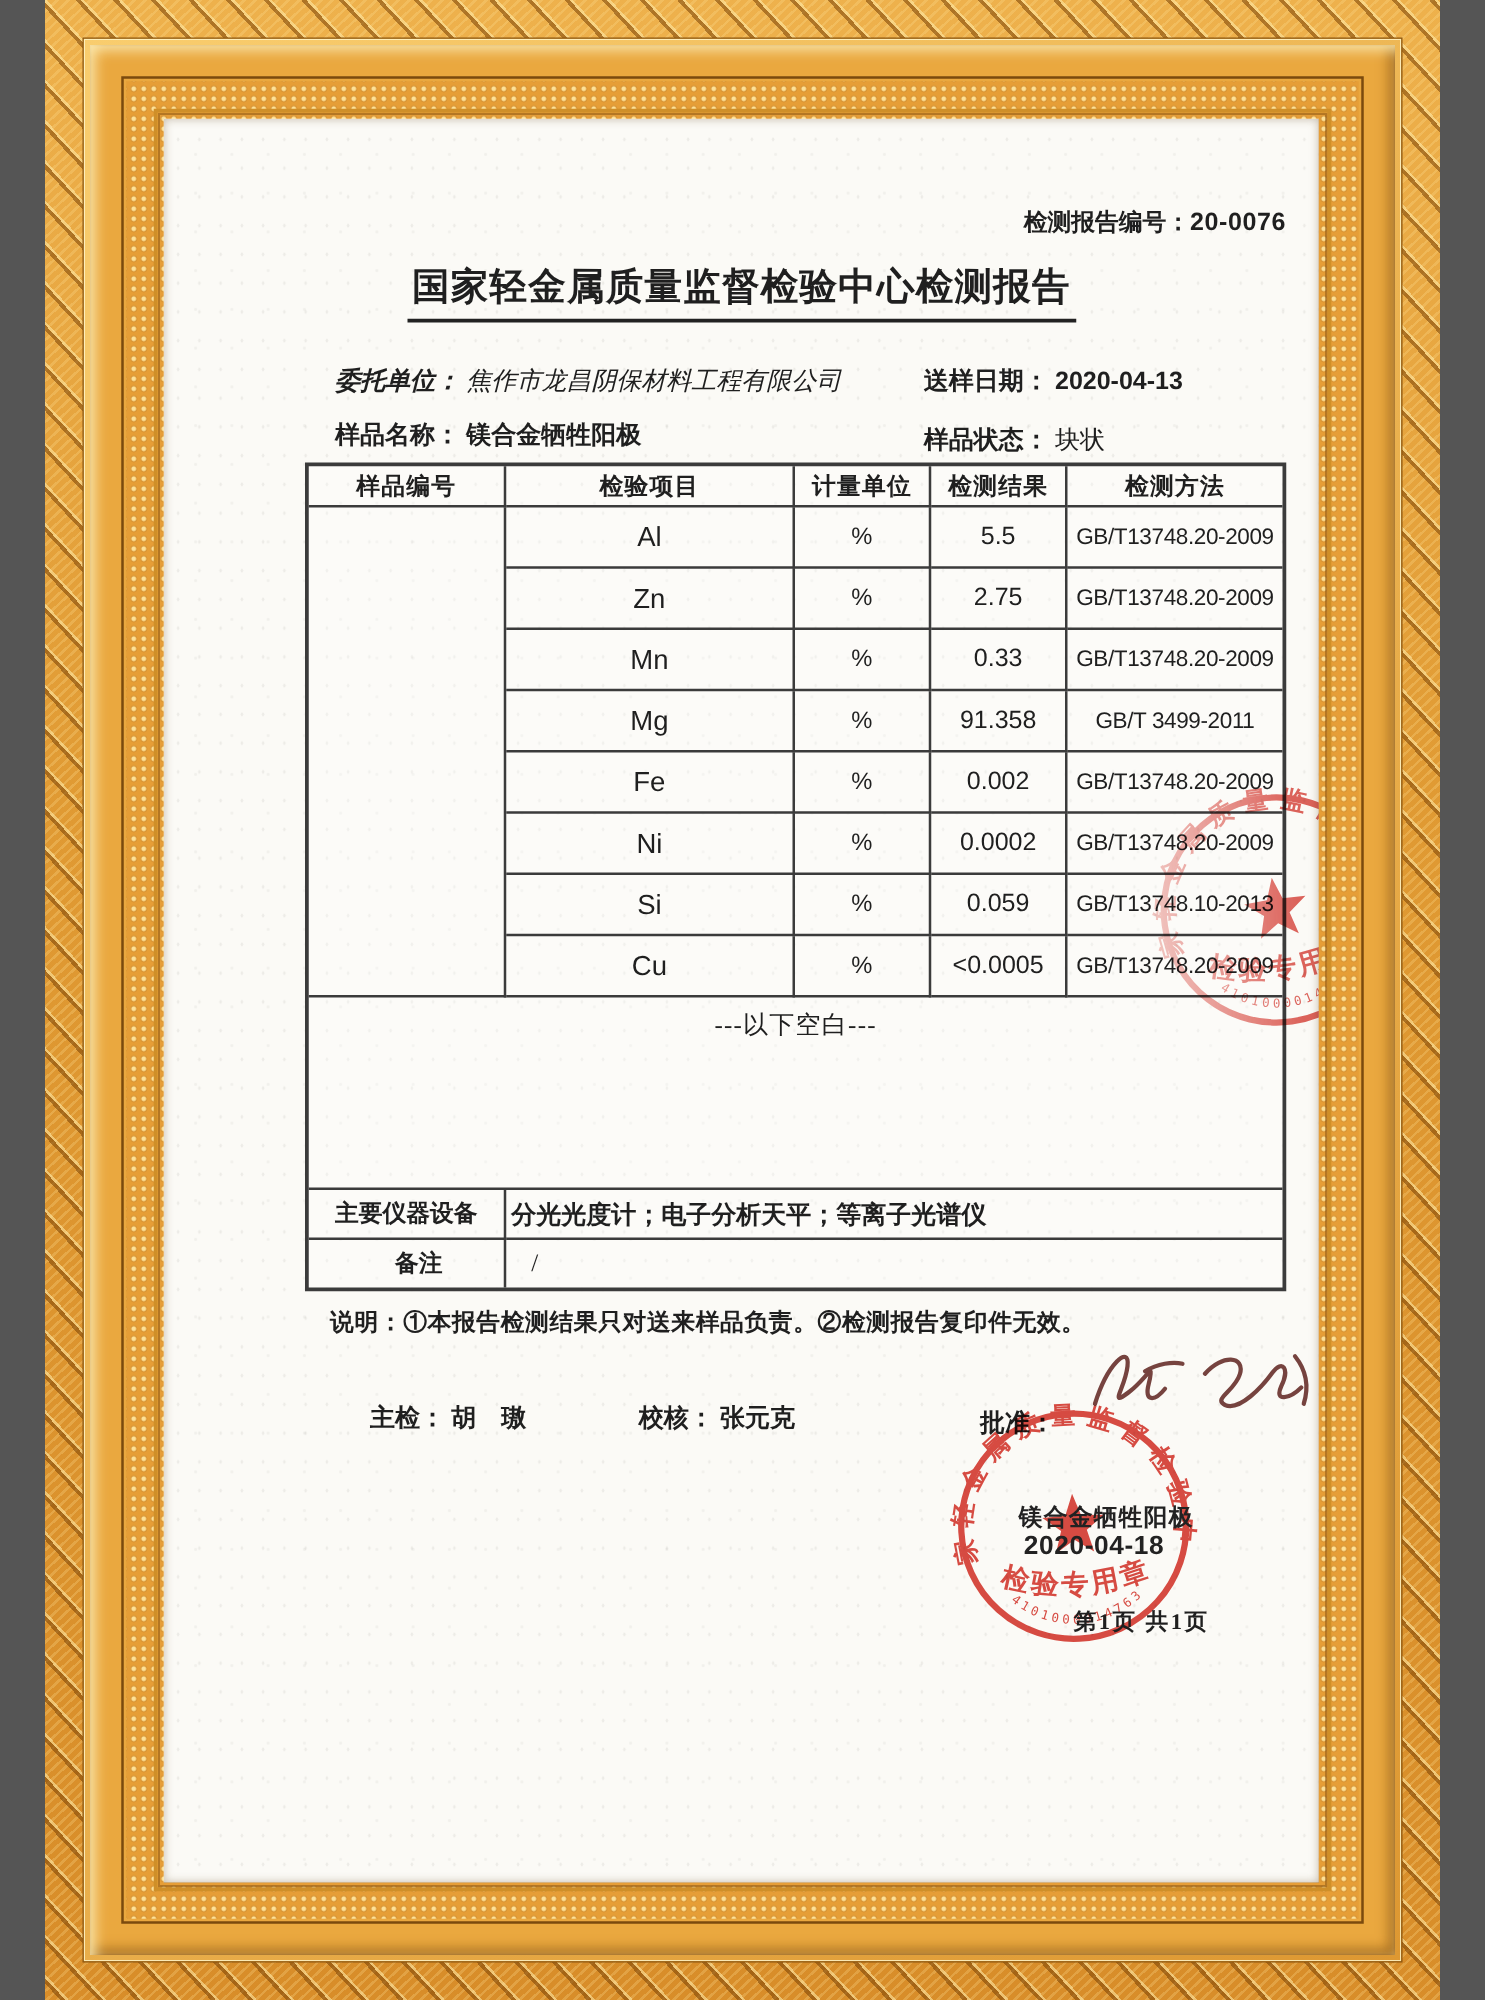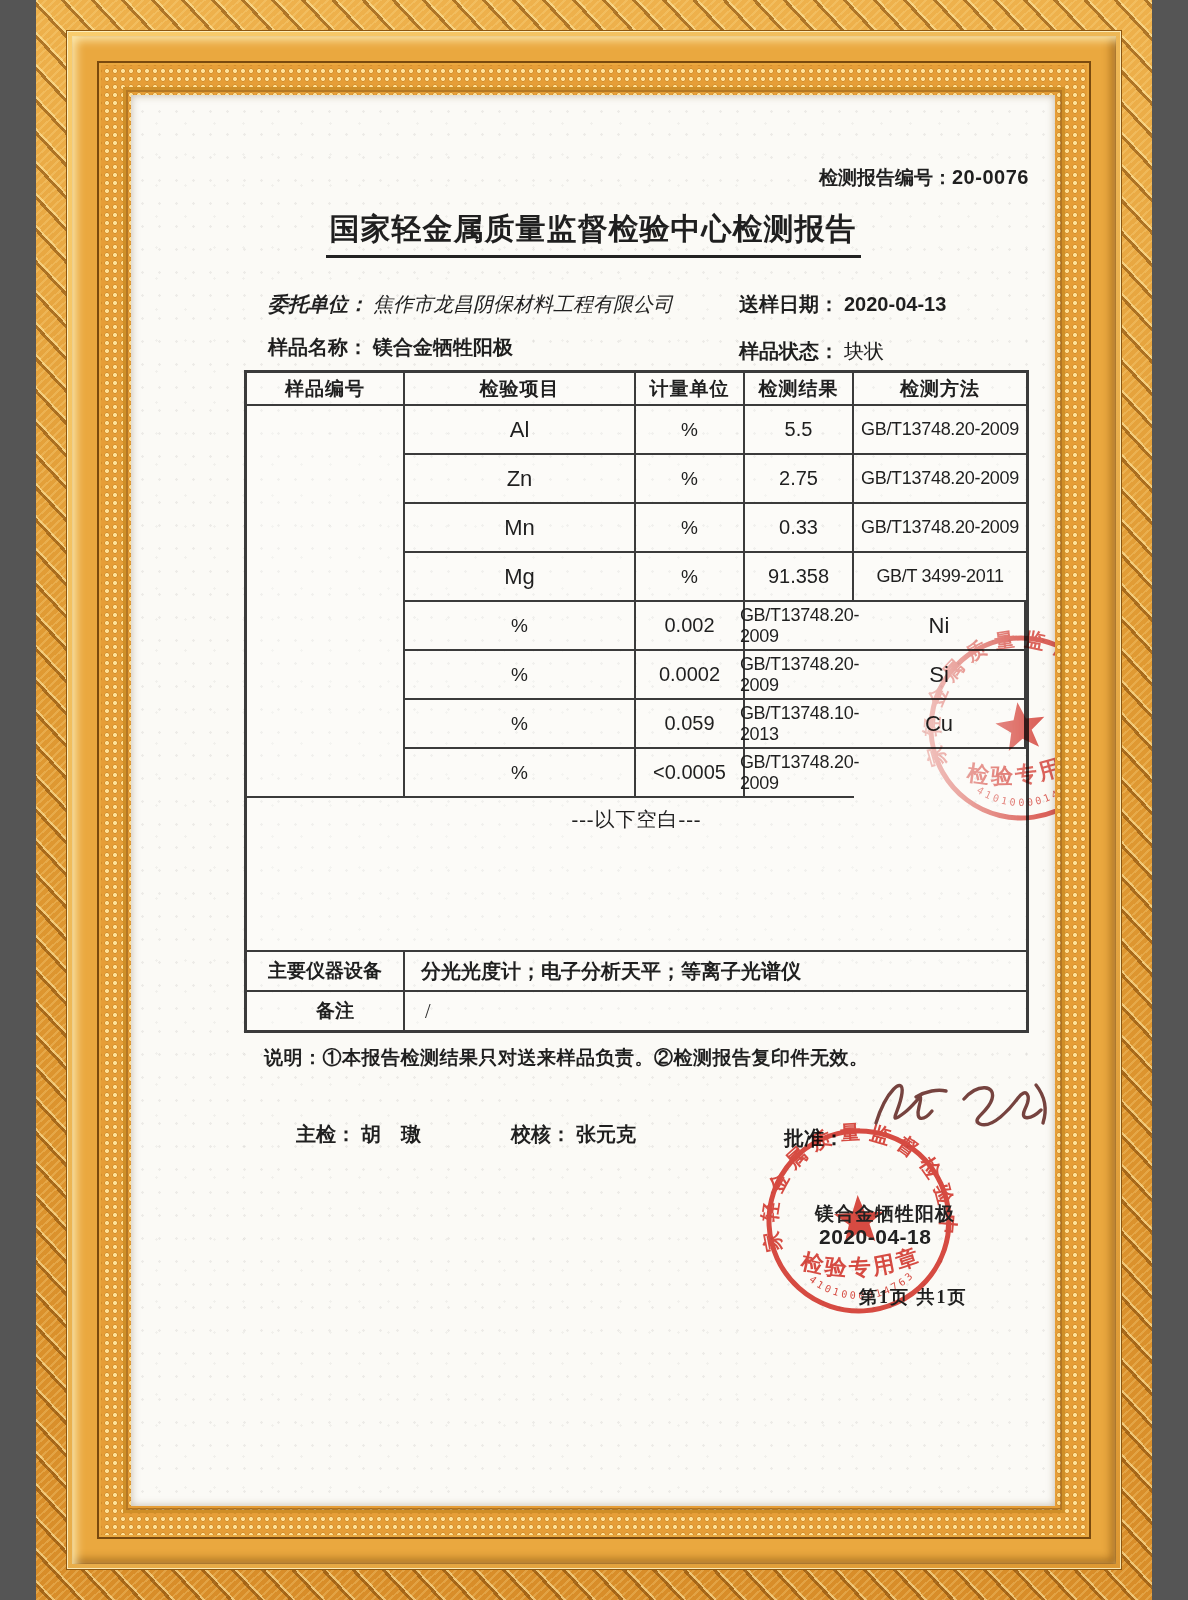--- a/index.html
+++ b/index.html
@@ -47,21 +47,21 @@
   .rtable > .noR{border-right:none;}
   .rtable > .noB{border-bottom:none;padding-left:20px;}
   .th{font-size:19px;font-weight:600;letter-spacing:1px;}
   .cell-item{font-family:"Liberation Sans",sans-serif;font-size:22px;}
   .cell-unit{font-family:"Liberation Sans",sans-serif;font-size:19px;}
   .cell-res{font-family:"Liberation Sans",sans-serif;font-size:20px;}
   .cell-meth{font-family:"Liberation Sans",sans-serif;font-size:18px;letter-spacing:-.3px;}
   .merged-id{grid-row:2/10;grid-column:1;}
   .blank-row{grid-row:10;grid-column:1/6;align-items:flex-start !important;padding-top:8px;font-size:20px;letter-spacing:1px;}
   .equip-lab{grid-row:11;grid-column:1;font-size:19px;font-weight:600;}
-  .equip-val{grid-row:11;grid-column:2/6;justify-content:flex-start !important;padding-left:16px;font-size:20px;font-weight:600;}
+  .equip-val{grid-row:11;grid-column:2/6;justify-content:flex-start !important;padding-left:4px;font-size:20px;font-weight:600;}
   .rem-lab{grid-row:12;grid-column:1;font-size:19px;font-weight:600;}
   .rem-val{grid-row:12;grid-column:2/6;justify-content:flex-start !important;padding-left:14px;font-size:20px;}
   .note-line{top:950px;left:133px;font-size:19px;font-weight:600;letter-spacing:.5px;}
   
   .sig{font-size:20px;font-weight:600;white-space:nowrap;margin-left:12px;}
   
   .page-foot{top:1190px;left:728px;font-size:18px;font-weight:700;letter-spacing:2px;}
   
   .stamp{width:200px;height:200px;}
   .stamp-ring{fill:none;stroke:#d6382f;stroke-width:5;}
@@ -138,20 +138,21 @@
       <div class="cell-item">Mn</div>
       <div class="cell-unit">%</div>
       <div class="cell-res">0.33</div>
       <div class="cell-meth noR">GB/T13748.20-2009</div>
 
       <div class="cell-item">Mg</div>
       <div class="cell-unit">%</div>
       <div class="cell-res">91.358</div>
       <div class="cell-meth noR">GB/T 3499-2011</div>
 
+      <div class="cell-item">Fe</div>
       <div class="cell-unit">%</div>
       <div class="cell-res">0.002</div>
       <div class="cell-meth noR">GB/T13748.20-2009</div>
 
       <div class="cell-item">Ni</div>
       <div class="cell-unit">%</div>
       <div class="cell-res">0.0002</div>
       <div class="cell-meth noR">GB/T13748.20-2009</div>
 
       <div class="cell-item">Si</div>

